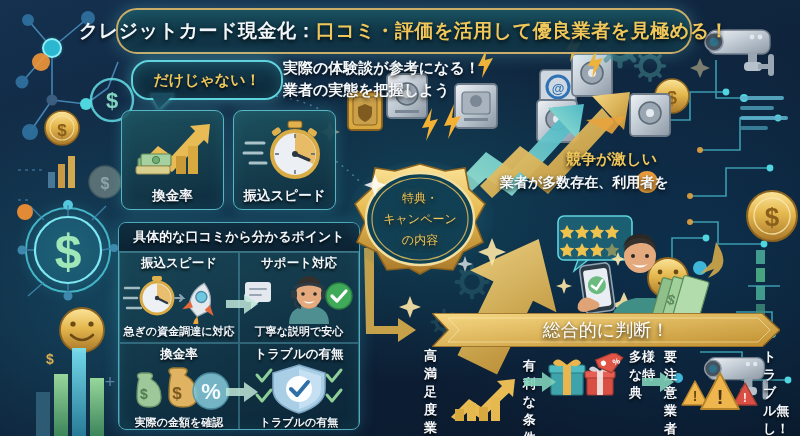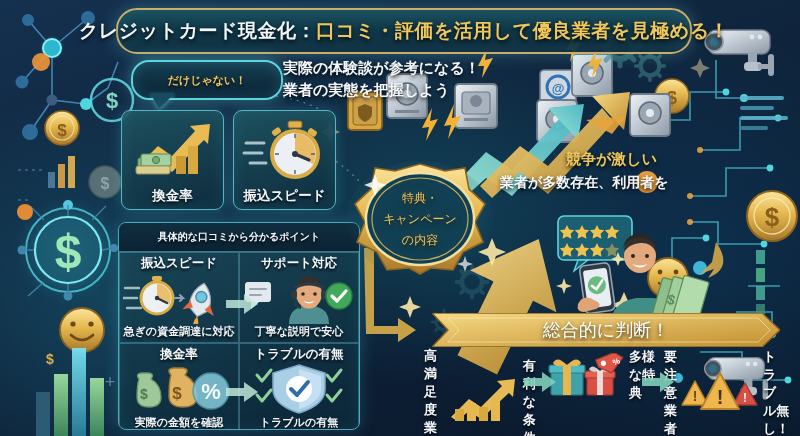--- a/index.html
+++ b/index.html
@@ -27,21 +27,21 @@
     text-shadow:0 2px 4px rgba(0,0,0,.85);}
   .tw{color:#f3f7fb;}
   .tg{color:#f0c75a;}
 
   
   #bubble{left:131px;top:60px;width:148px;height:36px;border-radius:18px;
     border:2px solid #5fd4de;
     background:linear-gradient(180deg,rgba(20,62,80,.95),rgba(11,36,54,.95));
     box-shadow:0 0 16px rgba(95,212,222,.45), inset 0 0 14px rgba(95,212,222,.20);
     display:flex;align-items:center;justify-content:center;}
-  #bubble .t{color:#f0c75a;font-size:11px;font-weight:bold;text-shadow:0 2px 3px rgba(0,0,0,.8);}
+  #bubble .t{color:#f0c75a;font-size:15px;font-weight:bold;text-shadow:0 2px 3px rgba(0,0,0,.8);}
   #bubble-tail{left:150px;top:93px;width:0;height:0;
     border-left:9px solid transparent;border-right:16px solid transparent;
     border-top:16px solid #1a4a60;filter:drop-shadow(0 2px 2px rgba(95,212,222,.5));}
 
   
   #lead-text{left:283px;top:57px;width:260px;}
   #lead-text div{color:#f4f8fb;font-size:15px;font-weight:bold;line-height:22px;
     text-shadow:0 2px 4px rgba(0,0,0,.85);}
 
   
@@ -57,21 +57,21 @@
 
   
   #points-panel{left:118px;top:222px;width:242px;height:208px;border-radius:8px;
     border:1.5px solid #4fa9bd;
     background:linear-gradient(160deg,rgba(26,74,90,.93),rgba(12,38,56,.96));
     box-shadow:0 0 16px rgba(70,180,200,.26), inset 0 0 18px rgba(60,170,190,.12);
     box-sizing:border-box;overflow:hidden;}
   #points-head{height:28px;display:flex;align-items:center;justify-content:center;
     background:linear-gradient(180deg,rgba(15,45,62,.95),rgba(11,33,50,.95));
     border-bottom:1px solid rgba(120,210,225,.45);}
-  #points-head .t{color:#f3f7fb;font-size:10px;font-weight:bold;text-shadow:0 2px 3px rgba(0,0,0,.85);}
+  #points-head .t{color:#f3f7fb;font-size:13px;font-weight:bold;text-shadow:0 2px 3px rgba(0,0,0,.85);}
   #points-grid{display:grid;grid-template-columns:1fr 1fr;grid-template-rows:1fr 1fr;height:178px;}
   .pcell{position:relative;box-sizing:border-box;border:.5px solid rgba(110,195,215,.35);
     display:flex;flex-direction:column;align-items:center;justify-content:space-between;padding:2px 1px 3px;}
   .pcell .ttl{color:#f3f7fb;font-size:12.5px;font-weight:bold;text-shadow:0 2px 3px rgba(0,0,0,.85);}
   .pcell .cap{color:#eef4f9;font-size:11px;font-weight:bold;text-shadow:0 2px 3px rgba(0,0,0,.9);}
   .pcell .art{flex:1;display:flex;align-items:center;justify-content:center;width:100%;}
 
   
   #badge{left:345px;top:160px;width:150px;height:118px;}
   #badge .t{position:absolute;inset:0;display:flex;flex-direction:column;align-items:center;justify-content:center;}

